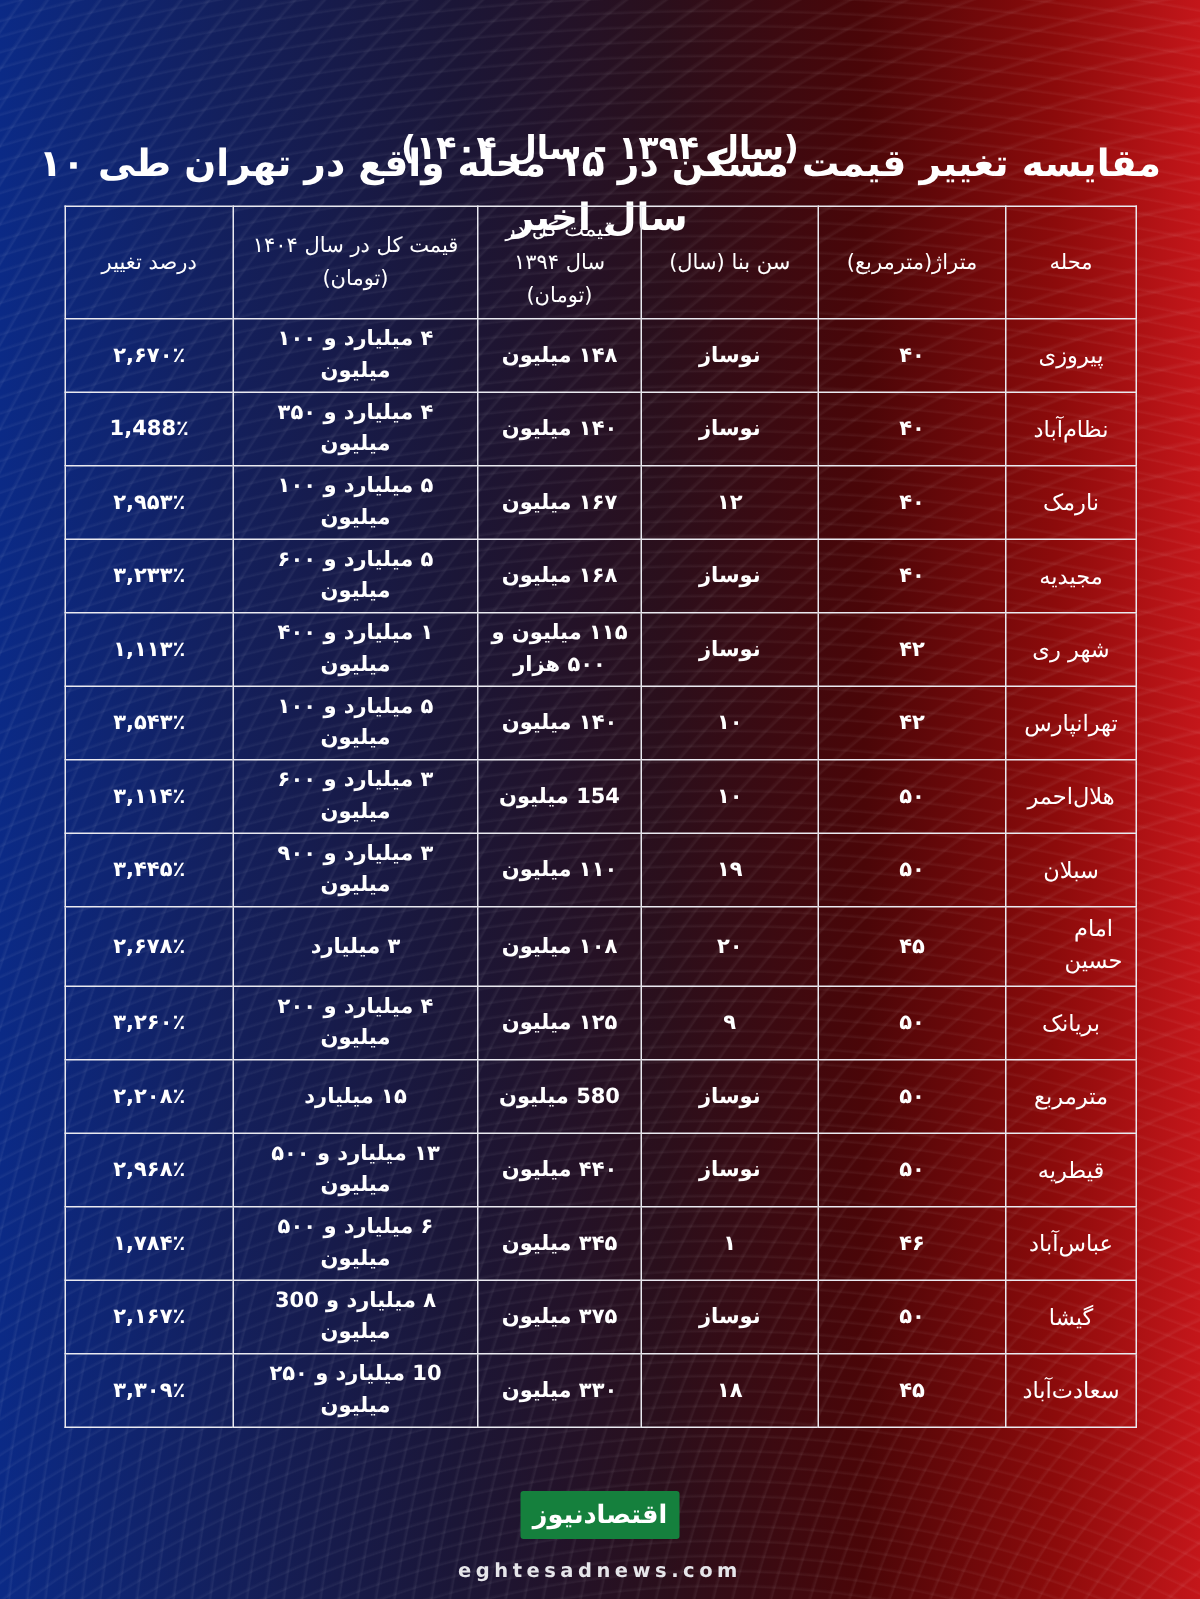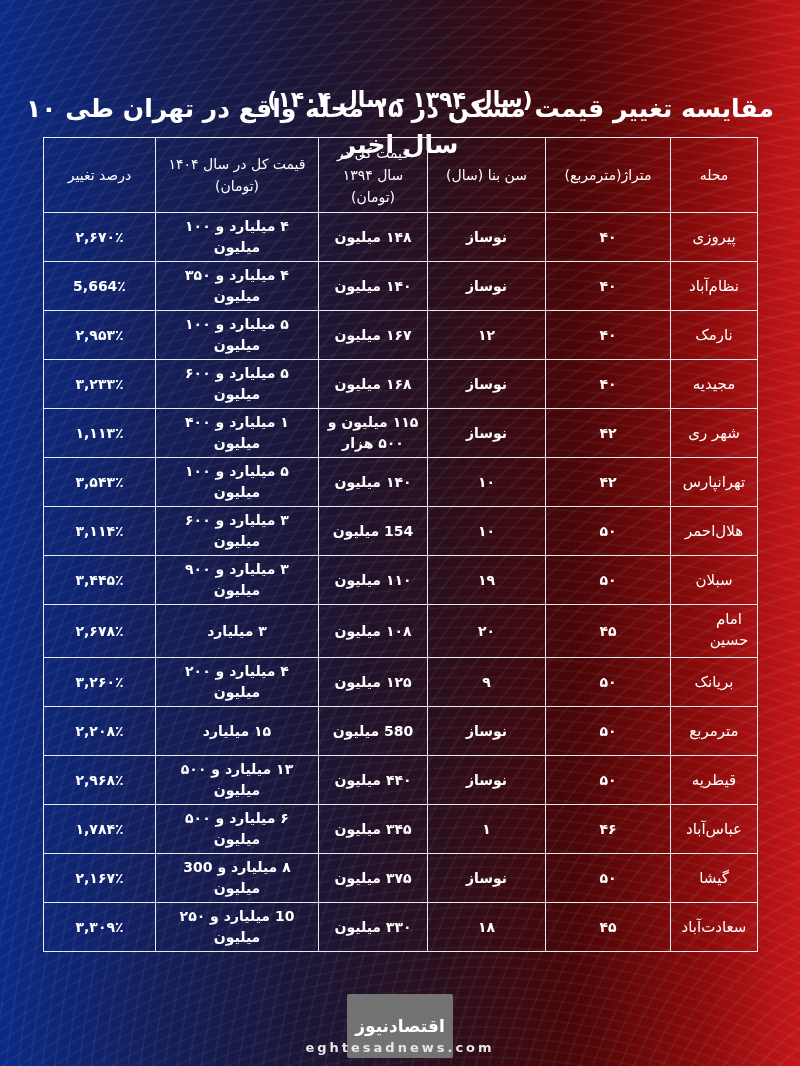--- a/index.html
+++ b/index.html
@@ -47,22 +47,22 @@
   col.c-name { width: 87px; }
   col.c-area { width: 125px; }
   col.c-age { width: 118px; }
   col.c-p94 { width: 109px; }
   col.c-p04 { width: 163px; }
   col.c-pct { width: 112px; }
   .logo-wrap {
     position: absolute; left: 0; right: 0; top: 994px; text-align: center;
   }
   .logo {
-    display: inline-block; background: #737373; color: #fff;
-    font-weight: bold; font-size: 17px; padding: 21px 8px; direction: rtl;
+    display: inline-block; background: #15803d; color: #fff;
+    font-weight: bold; font-size: 17px; padding: 5px 8px; direction: rtl;
     border-radius: 2px; line-height: 22px;
   }
   .site {
     position: absolute; left: 0; right: 0; top: 1040px; text-align: center;
     font-size: 13px; letter-spacing: 3px; color: #e6e6ea; font-weight: bold;
   }
 </style>
 </head>
 <body>
 
@@ -98,21 +98,21 @@
         <td>۱۴۸ میلیون</td>
         <td>۴ میلیارد و ۱۰۰ میلیون</td>
         <td>۲,۶۷۰٪</td>
       </tr>
       <tr>
         <td class="name">نظام‌آباد</td>
         <td>۴۰</td>
         <td>نوساز</td>
         <td>۱۴۰ میلیون</td>
         <td>۴ میلیارد و ۳۵۰ میلیون</td>
-        <td>5,664٪</td>
+        <td>1,488٪</td>
       </tr>
       <tr>
         <td class="name">نارمک</td>
         <td>۴۰</td>
         <td>۱۲</td>
         <td>۱۶۷ میلیون</td>
         <td>۵ میلیارد و ۱۰۰ میلیون</td>
         <td>۲,۹۵۳٪</td>
       </tr>
       <tr>

